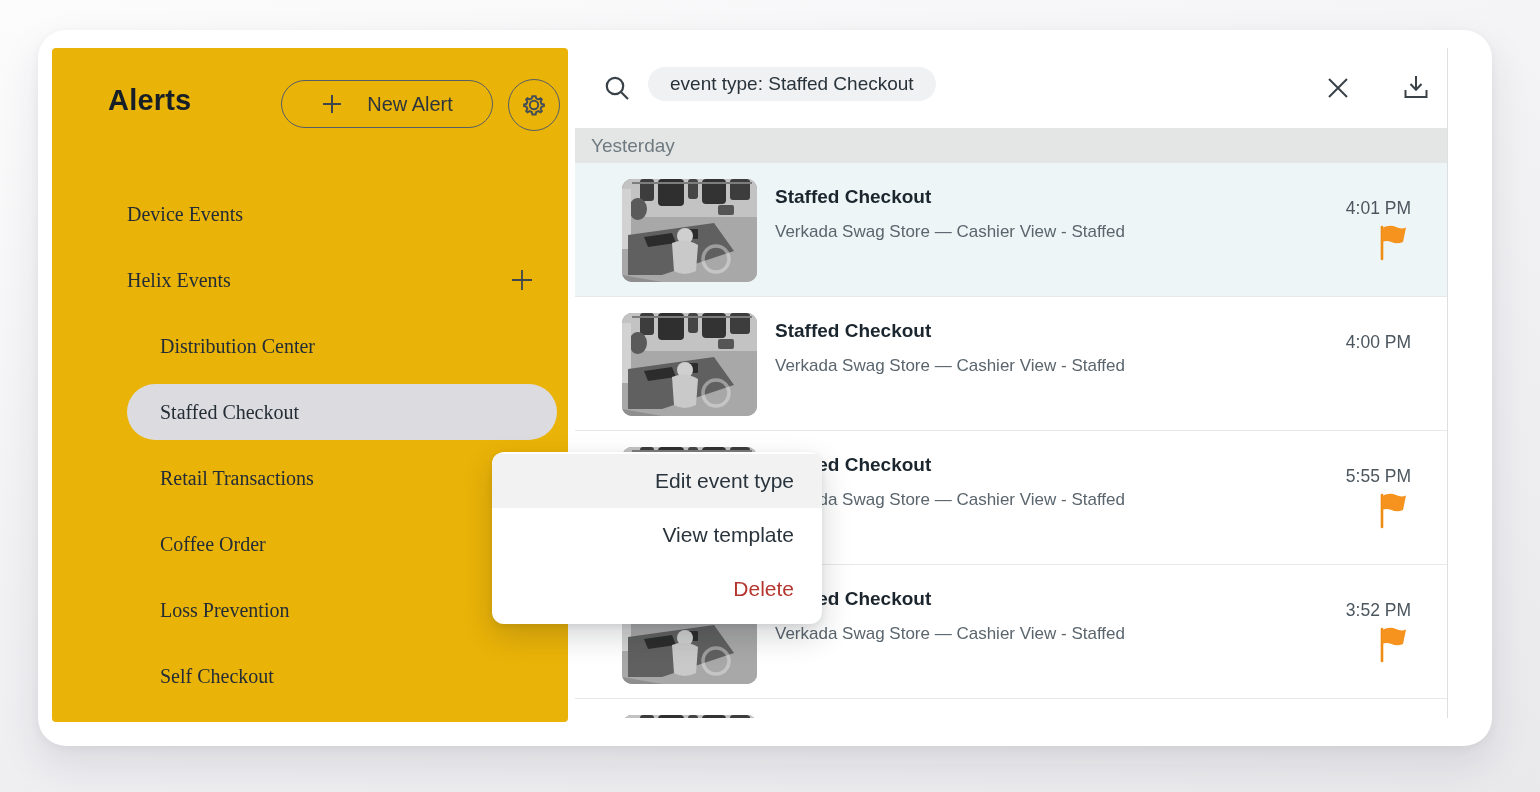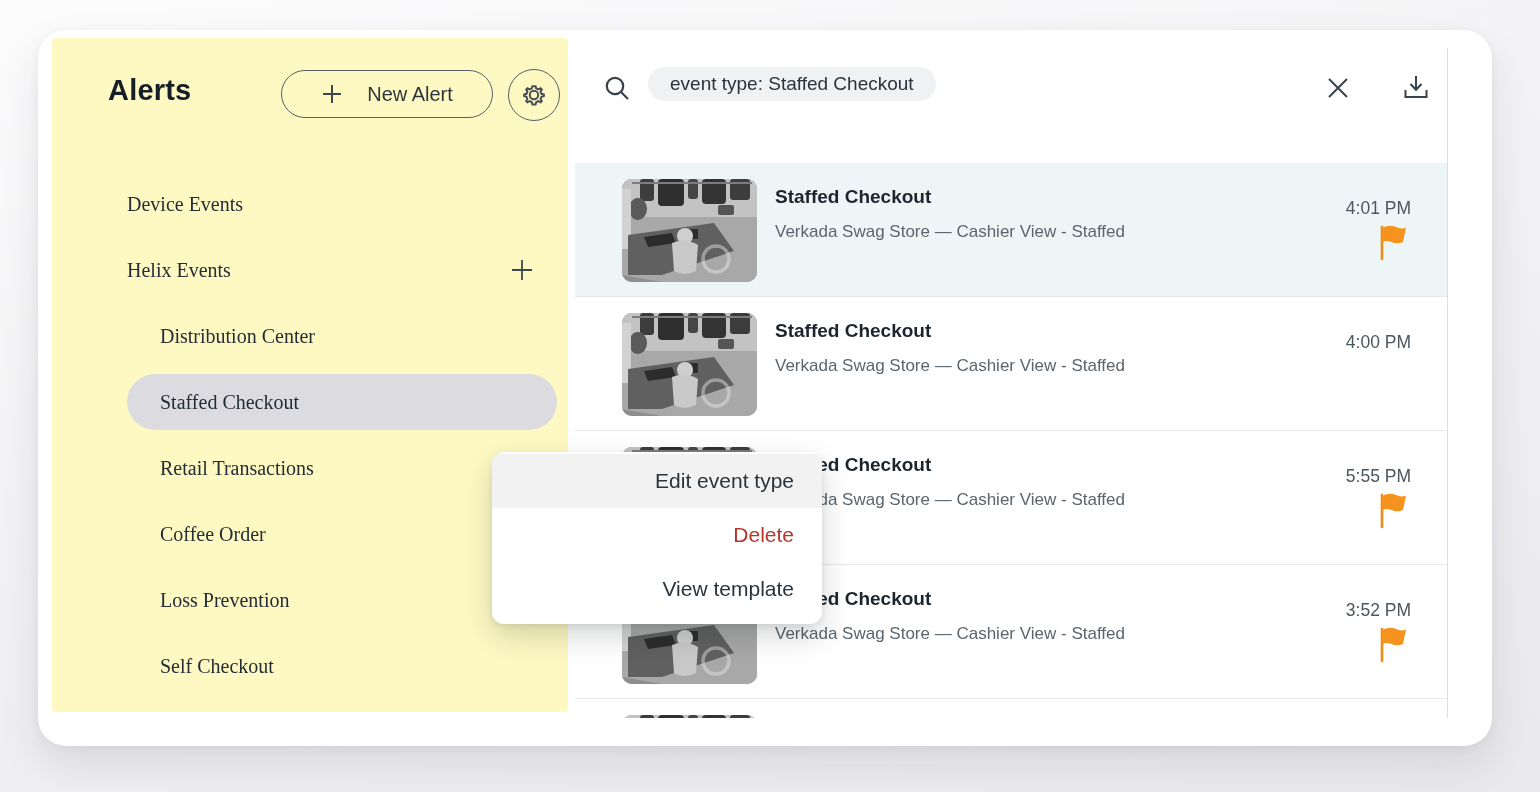--- a/index.html
+++ b/index.html
@@ -13,22 +13,22 @@
 
   
   .card {
     position:absolute; left:38px; top:30px; width:1454px; height:716px;
     background:#ffffff; border-radius:28px;
     box-shadow:0 18px 40px rgba(40,44,60,.10), 0 3px 10px rgba(40,44,60,.05);
   }
 
   
   .sidebar {
-    position:absolute; left:14px; top:8px; width:516px; height:674px;
-    background:#fef9c3; border-radius:4px;
+    position:absolute; left:14px; top:18px; width:516px; height:674px;
+    background:#eab308; border-radius:4px;
   }
   .sb-title { position:absolute; left:56px; top:36px; font-size:29px; font-weight:700; color:#161f27; letter-spacing:.2px; }
   .new-alert-btn {
     position:absolute; left:229px; top:32px; width:212px; height:48px;
     border:1.5px solid #565e66; border-radius:26px; background:transparent;
     display:flex; align-items:center; justify-content:center; gap:24px;
     font-size:20px; color:#2e363d; cursor:pointer;
   }
   .icon-btn-circle {
     position:absolute; left:456px; top:31px; width:52px; height:52px;
@@ -175,20 +175,23 @@
           <span style="display:flex;">
             <svg width="30" height="30" viewBox="0 0 30 30" fill="none" stroke="#3a4249" stroke-width="2">
               <path d="M15 3 V16"></path>
                 <path d="M9.5 11 L15 16.8 L20.5 11"></path>
                 <path d="M4.5 17 V24 H25.5 V17"></path>
             </svg>
           </span>
         </button>
       </div>
 
+      <div class="group-bar">
+        <span>Yesterday</span>
+      </div>
 
       <div class="event-rows">
           <div class="event-row selected">
     <div class="thumb">
       <svg viewBox="0 0 135 103" preserveAspectRatio="none">
         <rect width="135" height="103" fill="#a8a8a8"></rect>
         <rect width="135" height="38" fill="#c3c3c3"></rect>
         <rect x="18" y="0" width="14" height="22" rx="3" fill="#3d3d3d"></rect>
         <rect x="36" y="0" width="26" height="27" rx="4" fill="#2f2f2f"></rect>
         <rect x="66" y="0" width="10" height="20" rx="3" fill="#454545"></rect>
@@ -339,22 +342,22 @@
     <div class="ev-time"></div>
 
   </div>
         </div>
     </div>
 
     <div class="ctx-menu">
         <div class="ctx-item highlighted">
     <span>Edit event type</span>
   </div>
+        <div class="ctx-item">
+    <span>View template</span>
+  </div>
         <div class="ctx-item danger">
     <span>Delete</span>
   </div>
-        <div class="ctx-item">
-    <span>View template</span>
-  </div>
       </div>
 
   </div>
 </div>
 
 </body></html>

